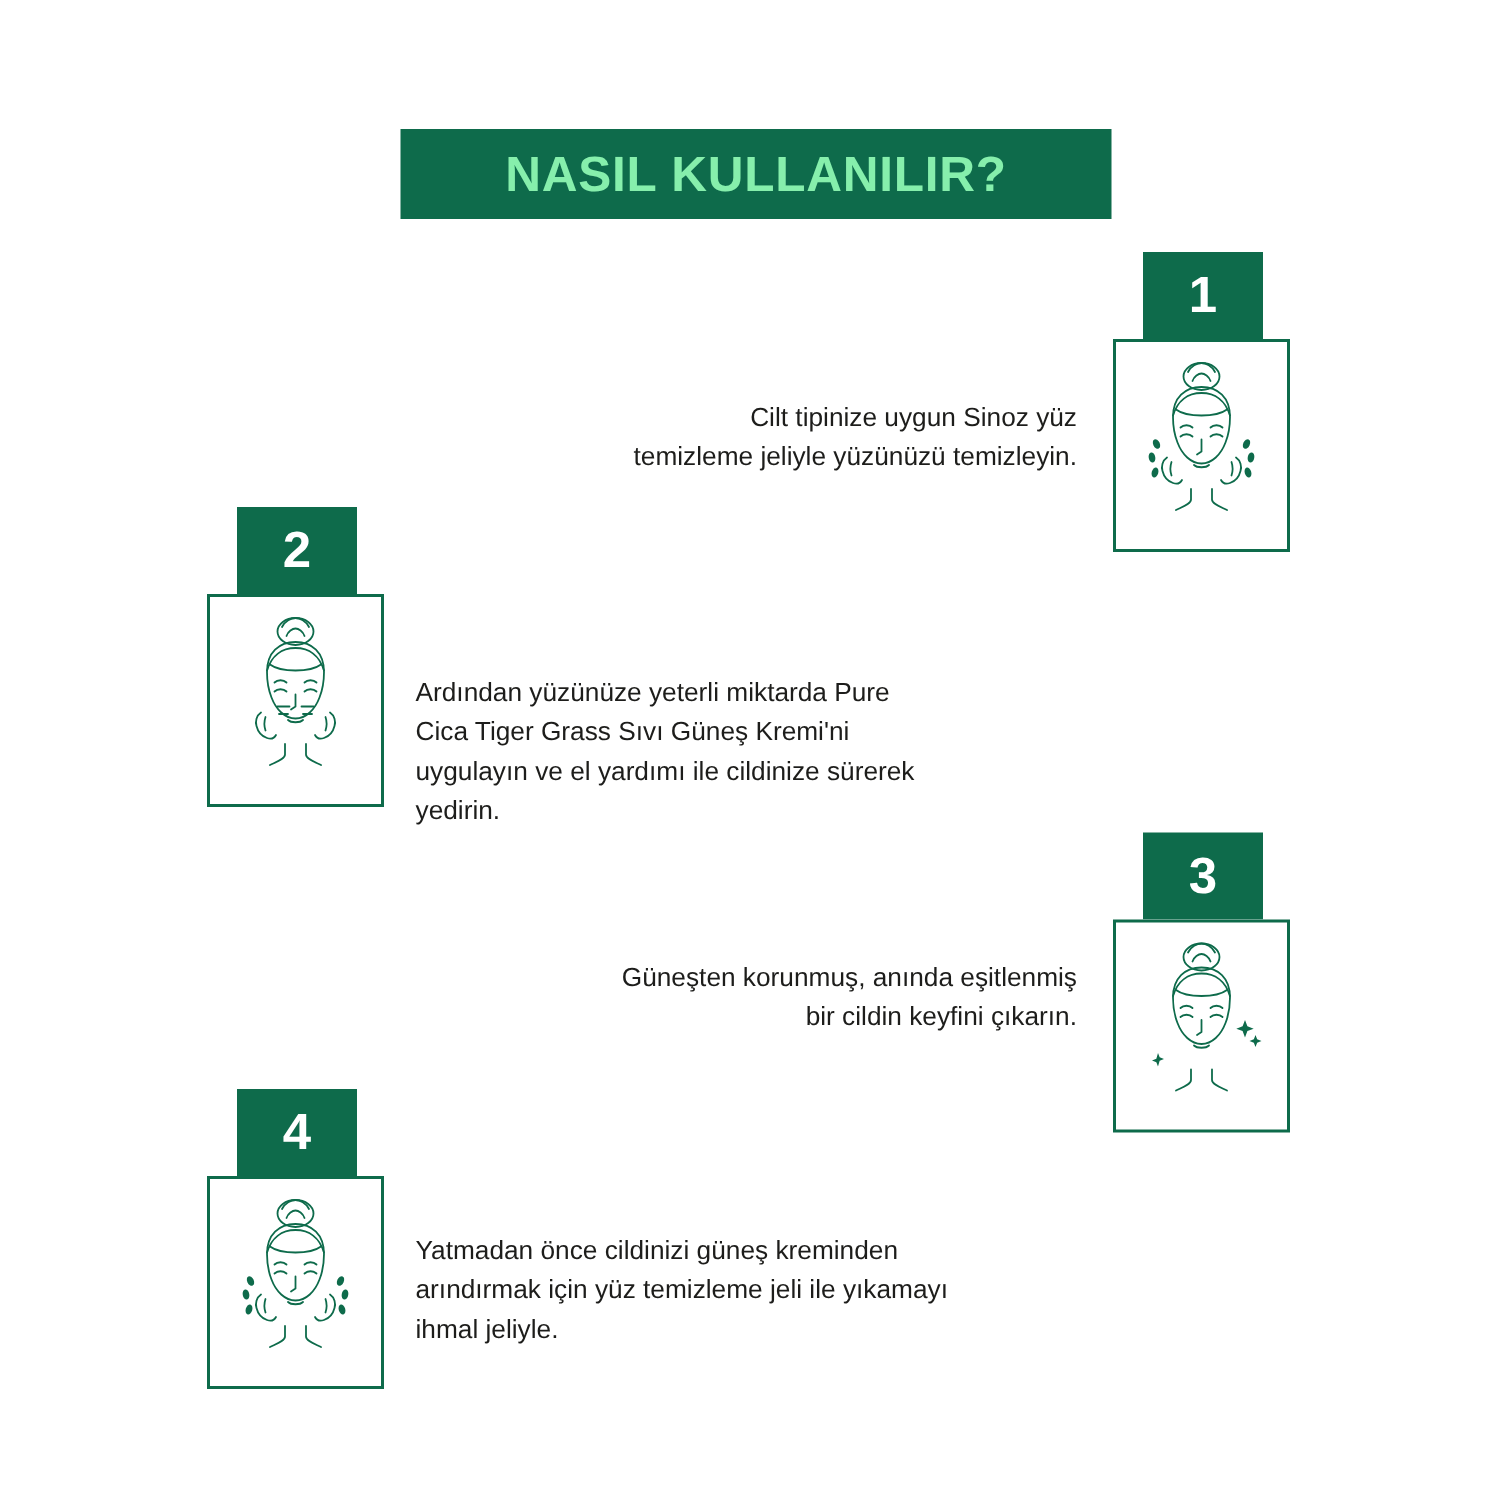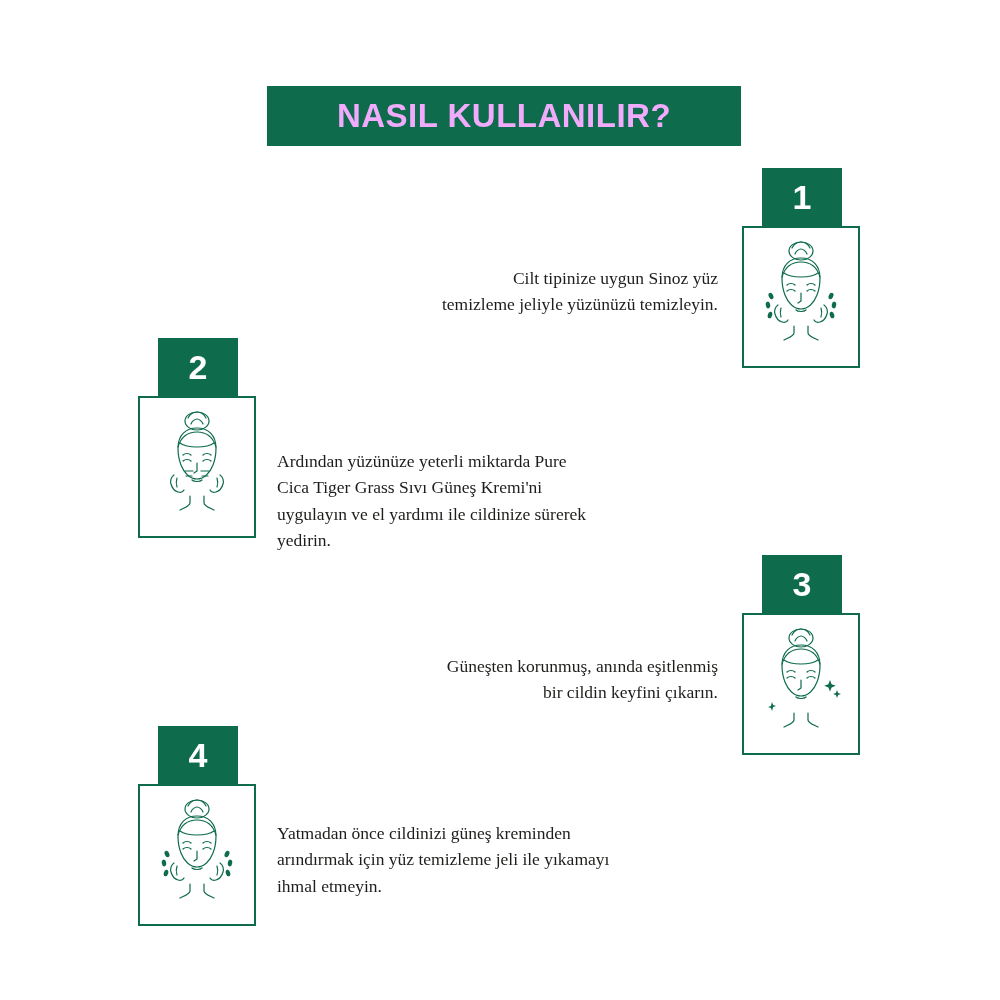--- a/index.html
+++ b/index.html
@@ -22,21 +22,21 @@
     left: 267px;
     top: 86px;
     width: 474px;
     height: 60px;
     background: #0e6b4b;
     display: flex;
     align-items: center;
     justify-content: center;
   }
   #title-banner .title-text {
-    color: #f0abfc;
+    color: #86efac;
     font-size: 33px;
     font-weight: bold;
     letter-spacing: 0.5px;
     white-space: nowrap;
   }
 
   
   .step {
     position: absolute;
   }
@@ -63,38 +63,37 @@
     justify-content: center;
   }
   .figure-box svg { display: block; }
 
   .step-text {
     position: absolute;
     font-size: 17.5px;
     line-height: 1.5;
     color: #1d1d1b;
     white-space: pre-line;
-    font-family: Liberation Serif, serif;
   }
   .text-right { text-align: right; }
   .text-left  { text-align: left; }
 
   
   #step-1 { left: 742px; top: 168px; }
   #step-1 .step-number { margin-left: 20px; }
   #step-1 .figure-box  { margin-top: 0px; }
   #text-1 { right: 282px; top: 265px; width: 420px; }
 
   #step-2 { left: 138px; top: 338px; }
   #step-2 .step-number { margin-left: 20px; }
   #text-2 { left: 277px; top: 448px; width: 470px; }
 
   #step-3 { left: 742px; top: 555px; }
   #step-3 .step-number { margin-left: 20px; }
-  #text-3 { right: 282px; top: 653px; width: 440px; }
+  #text-3 { right: 282px; top: 638px; width: 440px; }
 
   #step-4 { left: 138px; top: 726px; }
   #step-4 .step-number { margin-left: 20px; }
   #text-4 { left: 277px; top: 820px; width: 470px; }
 </style>
 </head>
 <body>
 
 <div id="title-banner">
   <div class="title-text">NASIL KULLANILIR?</div>
@@ -245,13 +244,13 @@
         <ellipse cx="19" cy="82" rx="2.2" ry="3.4" transform="rotate(15 19 82)"></ellipse>
         <ellipse cx="80" cy="63" rx="2.2" ry="3.4" transform="rotate(25 80 63)"></ellipse>
         <ellipse cx="83" cy="72" rx="2.2" ry="3.4" transform="rotate(10 83 72)"></ellipse>
         <ellipse cx="81" cy="82" rx="2.2" ry="3.4" transform="rotate(-15 81 82)"></ellipse>
       </g>
     </svg>
   </div>
 </div>
 <div class="step-text text-left" id="text-4">Yatmadan önce cildinizi güneş kreminden
 arındırmak için yüz temizleme jeli ile yıkamayı
-ihmal etmeyin.</div>
+ihmal jeliyle.</div>
 
 </body></html>

